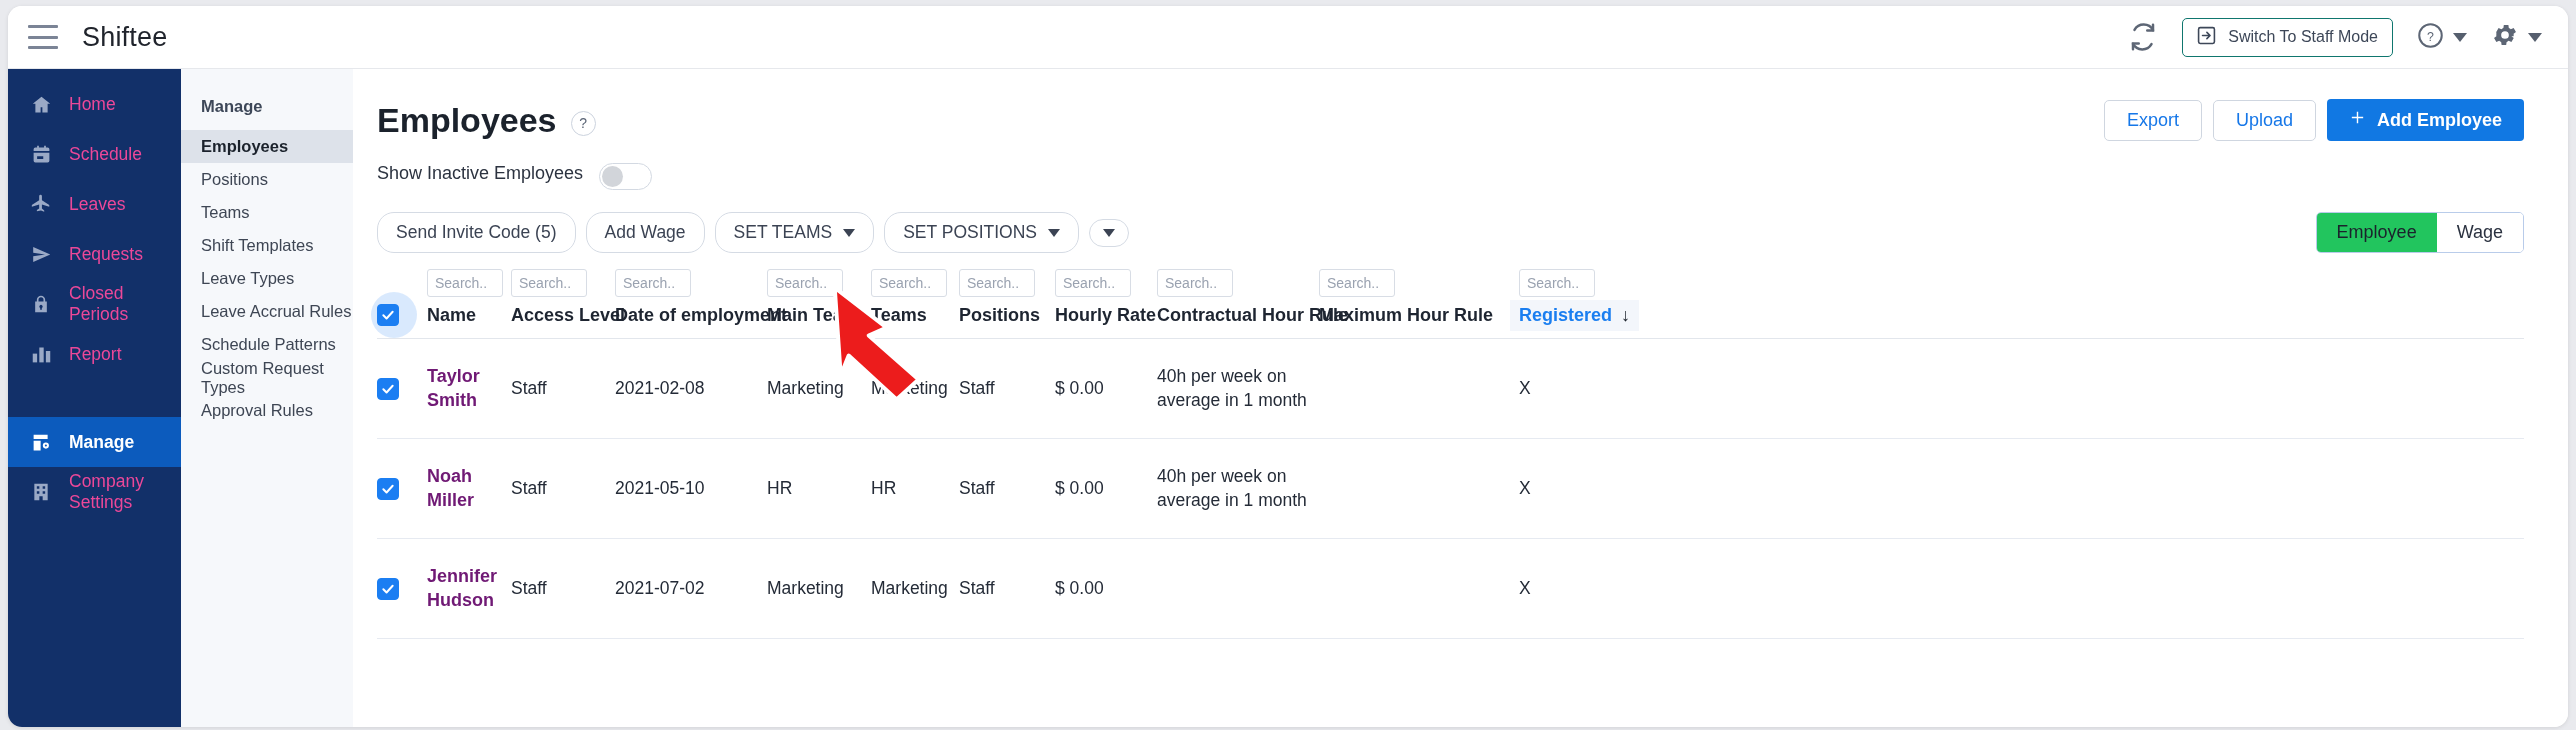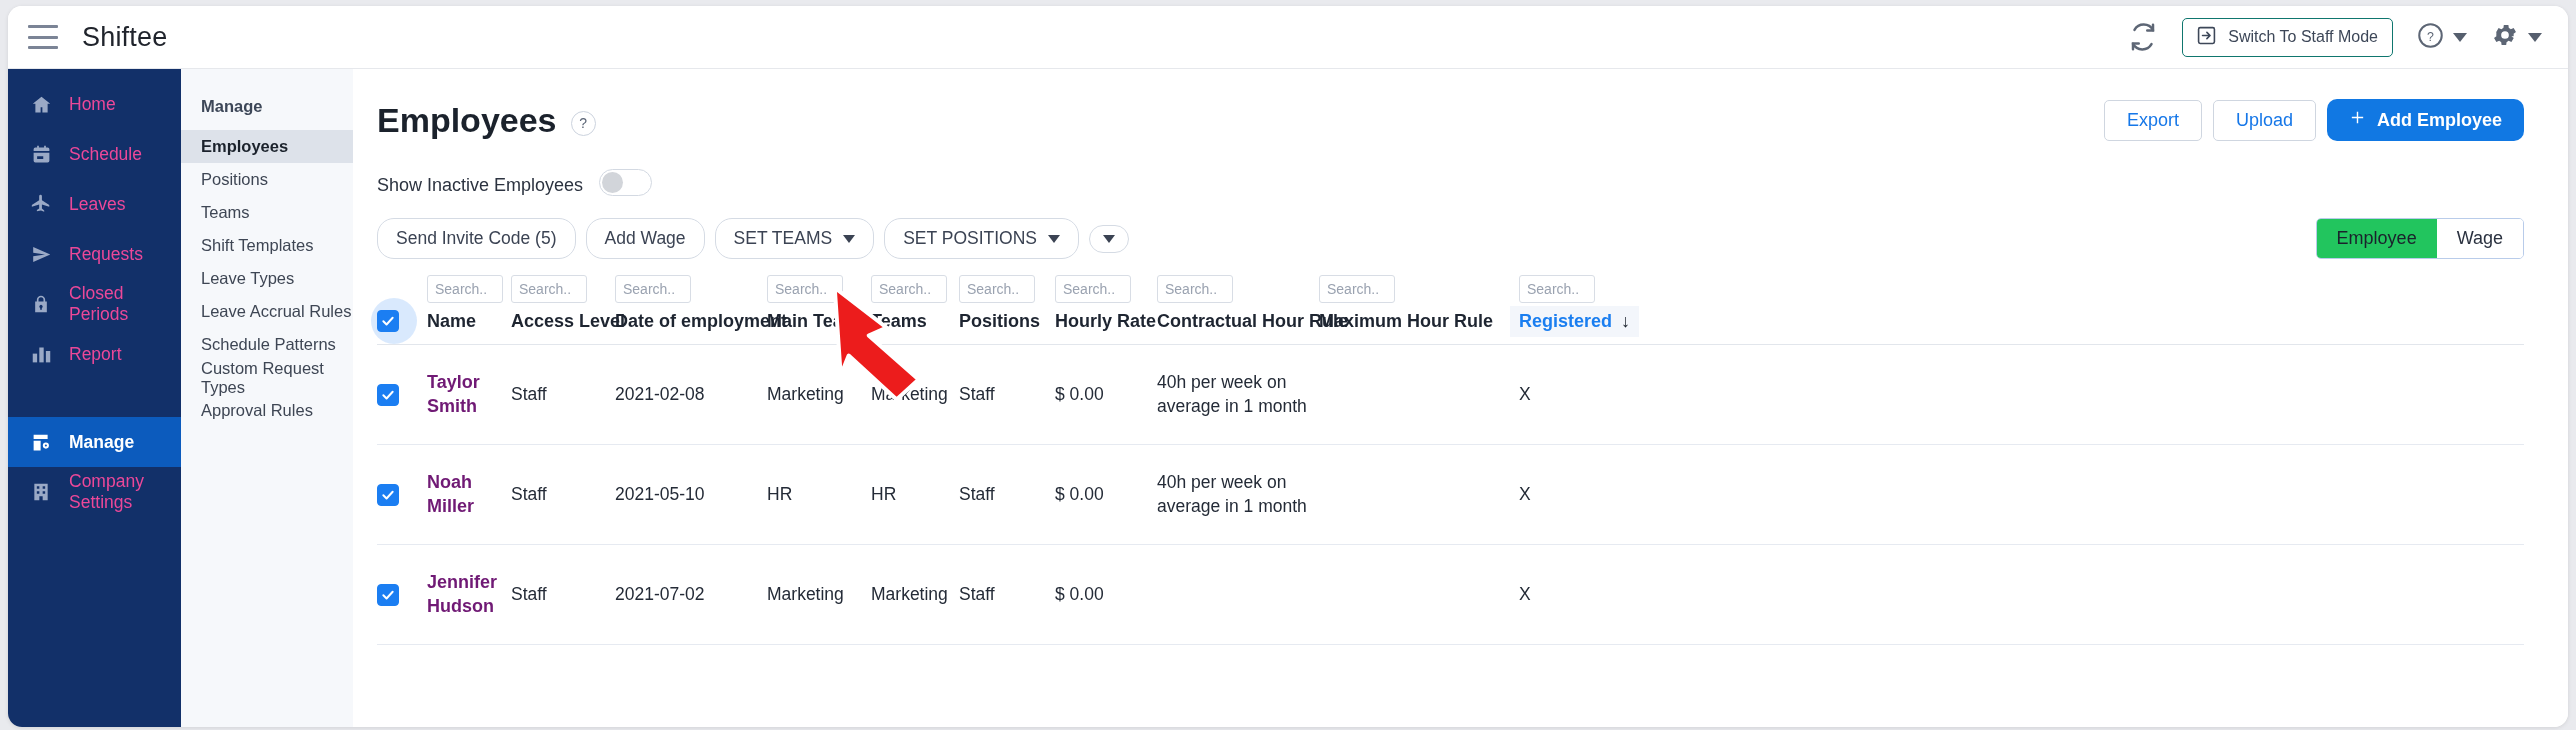--- a/index.html
+++ b/index.html
@@ -109,28 +109,28 @@
     font-size: 14px; color: #5b6576; cursor: pointer;
   }
   .head-actions { margin-left: auto; display: flex; gap: 11px; align-items: center; }
   .btn-outline-blue {
     border: 1px solid #cfd6e0; border-radius: 5px;
     background: #fff; color: #1677e8;
     font-size: 18px; padding: 9px 22px; cursor: pointer;
     font-family: "Liberation Sans", sans-serif;
   }
   .btn-primary {
-    border: none; border-radius: 10px;
+    border: none; border-radius: 4px;
     background: #1178e3; color: #fff;
     font-size: 18px; font-weight: bold; padding: 10px 22px;
     display: flex; align-items: center; gap: 11px; cursor: pointer;
     font-family: "Liberation Sans", sans-serif;
   }
 
-  .inactive-row { display: flex; align-items: flex-end; gap: 16px; margin-top: 28px; }
+  .inactive-row { display: flex; align-items: flex-start; gap: 16px; margin-top: 22px; }
   .inactive-label { font-size: 18px; color: #2c3340; }
   .toggle {
     width: 53px; height: 27px; border-radius: 14px;
     background: #ffffff; border: 1px solid #d3d9e2;
     position: relative; cursor: pointer;
   }
   .toggle .knob {
     position: absolute; left: 2px; top: 2px;
     width: 21px; height: 21px; border-radius: 50%;
     background: #d2d5da;

